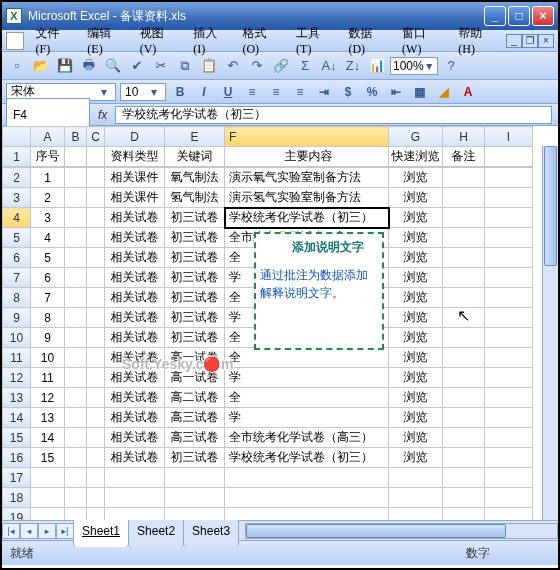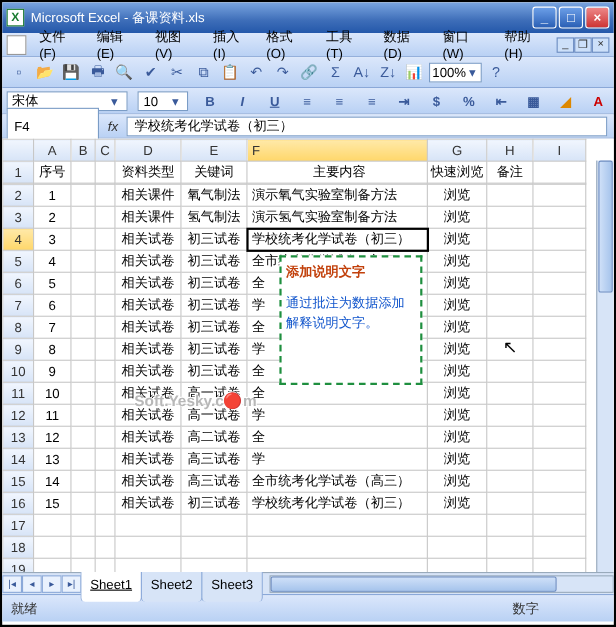--- a/index.html
+++ b/index.html
@@ -4,43 +4,43 @@
 <style>
 * { margin:0; padding:0; box-sizing:border-box; font-family:"宋体","SimSun",sans-serif; font-size:12px; }
 body { background:#fff; width:560px; height:570px; border:2px solid #000; position:relative; }
 .titlebar { height:28px; background:linear-gradient(#7aa5e0,#3d6db8 60%,#2458aa); color:#fff; display:flex; align-items:center; padding:0 4px; }
 .titlebar .icon { width:16px; height:16px; background:#fff; margin-right:6px; display:inline-flex; align-items:center; justify-content:center; color:#197b30; font-weight:bold; font-size:11px; border:1px solid #197b30;}
 .winbtns { margin-left:auto; display:flex; gap:2px; }
 .winbtns div { width:22px; height:20px; background:linear-gradient(#6c9fe8,#2a5fb5); border:1px solid #fff; border-radius:3px; display:flex; align-items:center; justify-content:center; color:#fff; font-weight:bold; }
 .close { background:linear-gradient(#e88,#c33) !important; }
 .menubar { height:22px; background:linear-gradient(#dbe7fb,#b9d1f4); display:flex; align-items:center; padding:0 4px; gap:2px; border-bottom:1px solid #8aa8d8;}
 .menubar .mlogo { width:18px; height:18px; background:#fff; border:1px solid #999; margin-right:4px;}
-.menubar span { padding:2px 6px; color:#000; }
+.menubar span { padding:2px 6px; color:#000;font-family:Liberation Serif, serif; }
 .mdibtns { margin-left:auto; display:flex; gap:0; }
 .mdibtns div { width:16px; height:14px; border:1px solid #6a8ac0; display:flex; align-items:center; justify-content:center; font-size:10px; color:#333; background:#cde0f9;}
 .toolbar { height:28px; background:linear-gradient(#dbe7fb,#b9d1f4); display:flex; align-items:center; padding:0 4px; gap:2px; border-bottom:1px solid #8aa8d8;}
 .tb { width:22px; height:22px; border:1px solid transparent; display:flex; align-items:center; justify-content:center; color:#3a5a9a; font-size:13px;}
 .zoom { width:48px; height:18px; background:#fff; border:1px solid #7a9cc6; font-size:11px; padding:0 2px; display:flex; align-items:center;}
-.fmtbar { height:24px; background:linear-gradient(#dbe7fb,#b9d1f4); display:flex; align-items:center; padding:0 4px; gap:4px; border-bottom:1px solid #8aa8d8;justify-content:space-between;}
+.fmtbar { height:24px; background:linear-gradient(#dbe7fb,#b9d1f4); display:flex; align-items:center; padding:0 4px; gap:4px; border-bottom:1px solid #8aa8d8;}
 .combo { height:18px; background:#fff; border:1px solid #7a9cc6; display:flex; align-items:center; padding:0 4px; font-size:12px;}
 .dd { width:14px; color:#3a5a9a; text-align:center;}
 .fmtbtn { width:20px; height:20px; display:flex; align-items:center; justify-content:center; color:#3a5a9a; font-weight:bold; }
 .namebox-row { height:22px; display:flex; align-items:center; border-bottom:1px solid #8aa8d8; background:linear-gradient(#dbe7fb,#b9d1f4);}
 .namebox { width:84px; height:34px; background:#fff; border:1px solid #7a9cc6; margin-left:4px; padding:0 6px; display:flex; align-items:center;}
 .fx { margin:0 8px; font-style:italic; color:#333;}
 .formula { flex:1; height:18px; background:#fff; border:1px solid #7a9cc6; margin-right:6px; padding:0 6px; display:flex; align-items:center;}
 .grid-wrap { position:relative; height:394px; overflow:hidden; background:#fff;}
 table { border-collapse:collapse; table-layout:fixed; }
 th,td { border:1px solid #c7c7c7; height:20px; font-size:12px; text-align:center; overflow:hidden; white-space:nowrap;}
 th { background:linear-gradient(#f1f6fe,#d7e4f7); color:#333; font-weight:normal;}
 th.sel { background:linear-gradient(#ffe9a8,#ffd76a); }
 .rowhead { width:28px; background:linear-gradient(#f1f6fe,#d7e4f7); }
 .c-seq{width:34px;} .c-b{width:22px;}.c-c{width:18px;}.c-d{width:60px;}.c-e{width:60px;}.c-f{width:164px;text-align:left;padding-left:4px;}.c-g{width:54px;}.c-h{width:42px;}.c-i{width:48px;}
 .comment { position:absolute; left:252px; top:106px; width:130px; height:118px; border:2px dashed #1f8f3f; background:#fff; padding:4px; line-height:18px; z-index:5;}
-.comment .t1{ color:#c2410c; font-weight:bold; }
+.comment .t1{ color:#0f766e; font-weight:bold;margin-left:32px; }
 .comment .t2{ color:#15c; margin-top:10px; display:block;}
 .watermark { position:absolute; left:120px; top:230px; font-size:14px; color:#b8b8b8; font-weight:bold; font-family:Arial; z-index:4; text-shadow:1px 1px #fff,-1px -1px #fff;}
 .cursor { position:absolute; left:455px; top:180px; z-index:6; font-size:16px; color:#000;}
 .selcell { outline:2px solid #000; outline-offset:-1px;}
 .vscroll { position:absolute; right:0; top:20px; bottom:0; width:16px; background:#d7e4f7; border-left:1px solid #9ab; }
 .vscroll .thumb{ position:absolute; top:0; left:1px; right:1px; height:120px; background:linear-gradient(90deg,#cfe0f8,#a6c4ec); border:1px solid #6a8ac0; border-radius:2px;}
 .hscroll-row { height:20px; display:flex; background:#d7e4f7; border-top:1px solid #9ab; align-items:center;}
 .tabnav { width:18px; height:16px; border:1px solid #8aa8d8; background:#e9f1fd; display:flex; align-items:center; justify-content:center; color:#3a5a9a; font-size:9px;}
 .tab { height:18px; padding:16px 8px; background:#fff; border:1px solid #8aa8d8; border-bottom:none; border-radius:0 0 4px 4px; margin-left:-1px; display:flex; align-items:center; text-decoration:underline; color:#000;}
 .tab.inactive{ background:#d7e4f7; text-decoration:none;}

